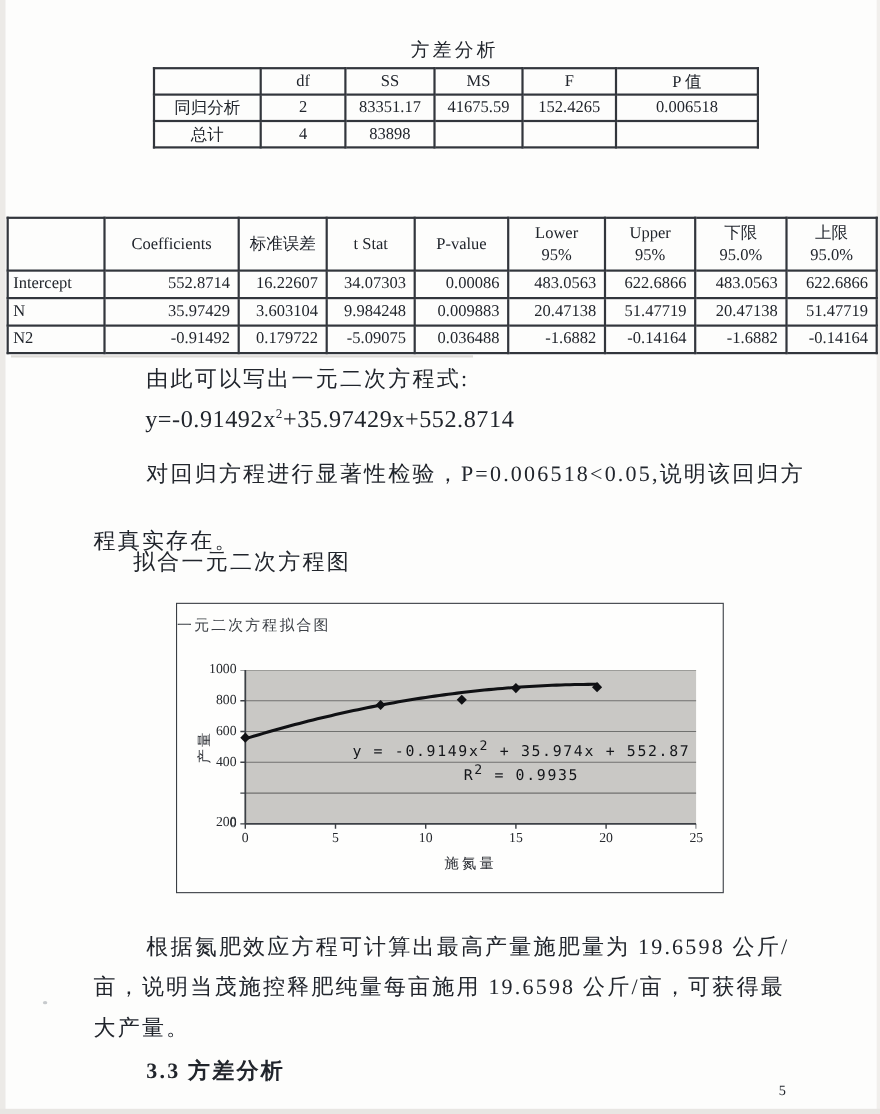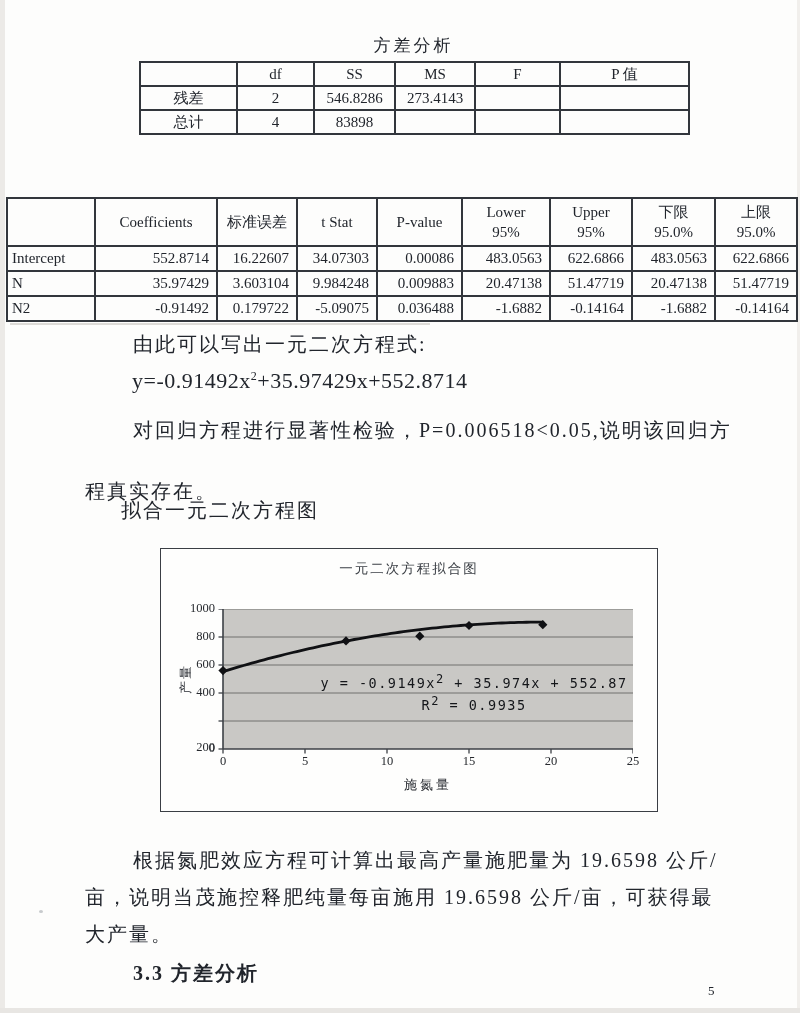--- a/index.html
+++ b/index.html
@@ -30,21 +30,21 @@
   
   .p{position:absolute;font-size:20px;letter-spacing:2px;white-space:nowrap;}
   .equation{position:absolute;left:132px;top:368px;font-size:22px;letter-spacing:.5px;white-space:nowrap;}
   .equation sup,.eq-ann sup{font-size:12px;vertical-align:super;line-height:0;}
   .heading{position:absolute;left:133px;top:960px;font-size:20px;font-weight:bold;letter-spacing:2px;white-space:nowrap;}
   .pageno{position:absolute;left:708px;top:983px;font-size:13px;}
 
   
   .chart{position:absolute;left:160px;top:548px;width:496px;height:262px;
          border:1.5px solid #3a3e44;background:#fefefd;}
-  .chart-title{position:absolute;left:0;top:11px;width:100%;text-align:center;
+  .chart-title{position:absolute;left:0;top:11px;width:100%;
                font-size:13.5px;letter-spacing:2px;color:#3c4046;}
   #plot-svg{position:absolute;left:57px;top:60px;}
   .ytick{position:absolute;left:14px;width:40px;text-align:right;font-size:12.5px;color:#26292e;}
   .xtick{position:absolute;top:205px;width:40px;text-align:center;font-size:12.5px;color:#26292e;}
   .y-axis-title{position:absolute;left:2px;top:122px;width:44px;height:16px;text-align:center;
                 font-size:13px;letter-spacing:2px;transform:rotate(-90deg);color:#2a2d33;}
   .x-axis-title{position:absolute;left:62px;top:227px;width:410px;text-align:center;
                 font-size:13px;letter-spacing:3px;color:#2a2d33;}
   .eq-ann{position:absolute;left:148px;width:330px;text-align:center;
           font-family:"DejaVu Sans Mono",monospace;font-size:13.5px;letter-spacing:1.5px;
@@ -73,26 +73,26 @@
     <tbody>
         <tr>
       <th></th>
       <th>df</th>
       <th>SS</th>
       <th>MS</th>
       <th>F</th>
       <th>P 值</th>
     </tr>
     <tr>
-      <td>残差</td>
+      <td>同归分析</td>
       <td>2</td>
-      <td>546.8286</td>
-      <td>273.4143</td>
-      <td></td>
-      <td></td>
+      <td>83351.17</td>
+      <td>41675.59</td>
+      <td>152.4265</td>
+      <td>0.006518</td>
     </tr>
     <tr>
       <td>总计</td>
       <td>4</td>
       <td>83898</td>
       <td></td>
       <td></td>
       <td></td>
     </tr>
   </tbody>

